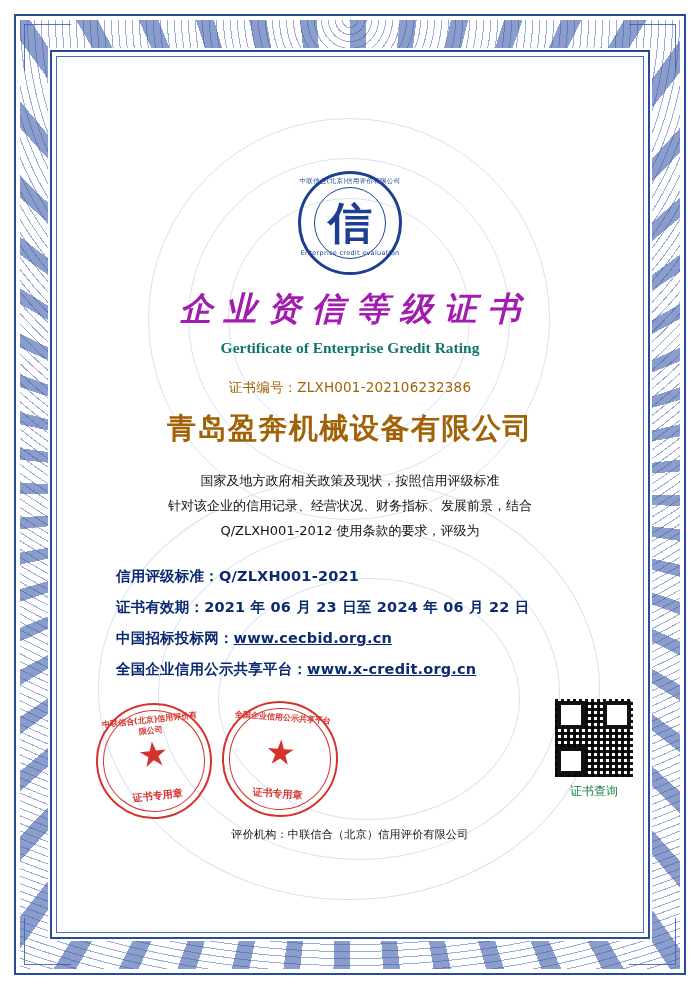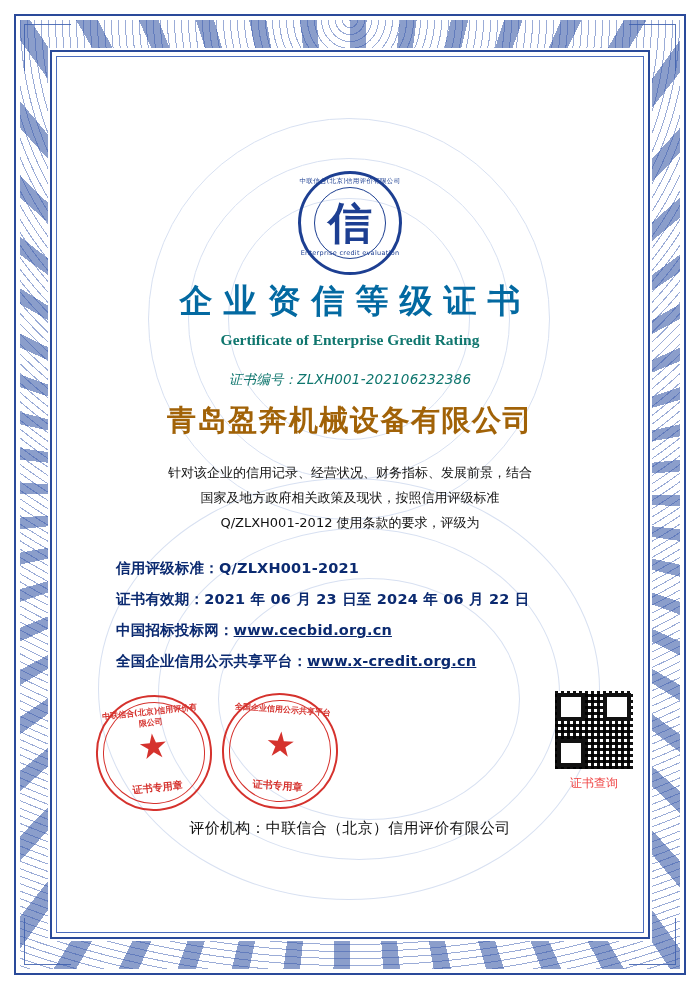--- a/index.html
+++ b/index.html
@@ -137,44 +137,44 @@
     color: #1d3f92;
     font-size: 6.5px;
     letter-spacing: 0.3px;
     font-family: "DejaVu Sans", sans-serif;
   }
   .emblem .arc-top { top: 6px; }
   .emblem .arc-bottom { bottom: 18px; }
 
   
   .title-cn {
-    margin-top: 4px;
+    margin-top: 12px;
     font-size: 33px;
     font-weight: bold;
     letter-spacing: 11px;
-    color: #0369a1;
+    color: #a21caf;
     font-family: "DejaVu Sans", sans-serif;
     text-indent: 11px;
     white-space: nowrap;
+    font-style: italic;
   }
   .title-en {
     margin-top: 7px;
     font-size: 15.5px;
     font-weight: bold;
     color: #0f766e;
     font-family: "Liberation Serif", serif;
   }
 
   .cert-no {
     margin-top: 22px;
     font-size: 13.5px;
-    color: #0f766e;
+    color: #a16207;
     font-family: "DejaVu Sans", sans-serif;
     letter-spacing: 0.2px;
-    font-style: italic;
   }
 
   .company-name {
     margin-top: 12px;
     font-size: 29px;
     font-weight: bold;
     color: #a16207;
     letter-spacing: 1.5px;
     font-family: Liberation Serif, serif;
     white-space: nowrap;
@@ -300,27 +300,27 @@
   .qr-corner-bl {
     position: absolute;
     left: 2px; bottom: 2px;
     width: 20px; height: 20px;
     border: 4px solid #111;
     background: #fff;
   }
   .qr-label {
     margin-top: 6px;
     font-size: 12px;
-    color: #ef4444;
+    color: #15803d;
     font-family: "DejaVu Sans", sans-serif;
   }
 
   .issuer {
     margin-top: 2px;
-    font-size: 15px;
+    font-size: 11px;
     color: #111111;
     font-family: "DejaVu Sans", sans-serif;
     letter-spacing: 0.3px;
   }
 </style>
 </head>
 <body>
 
 <div class="certificate">
 
@@ -356,22 +356,22 @@
     <div class="title-cn">企业资信等级证书</div>
     <div class="title-en">Gertificate of Enterprise Gredit Rating</div>
 
     <div class="cert-no">
       <span>证书编号：</span><span>ZLXH001-202106232386</span>
     </div>
 
     <div class="company-name">青岛盈奔机械设备有限公司</div>
 
     <div class="statement">
+      <div>国家及地方政府相关政策及现状，按照信用评级标准</div>
       <div>针对该企业的信用记录、经营状况、财务指标、发展前景，结合</div>
-      <div>国家及地方政府相关政策及现状，按照信用评级标准</div>
       <div>Q/ZLXH001-2012 使用条款的要求，评级为</div>
     </div>
 
 
     <div class="details">
       <div class="line">
         <span>信用评级标准：</span><span>Q/ZLXH001-2021</span>
       </div>
       <div class="line">
         <span>证书有效期：</span><span>2021 年 06 月 23 日至 2024 年 06 月 22 日</span>

